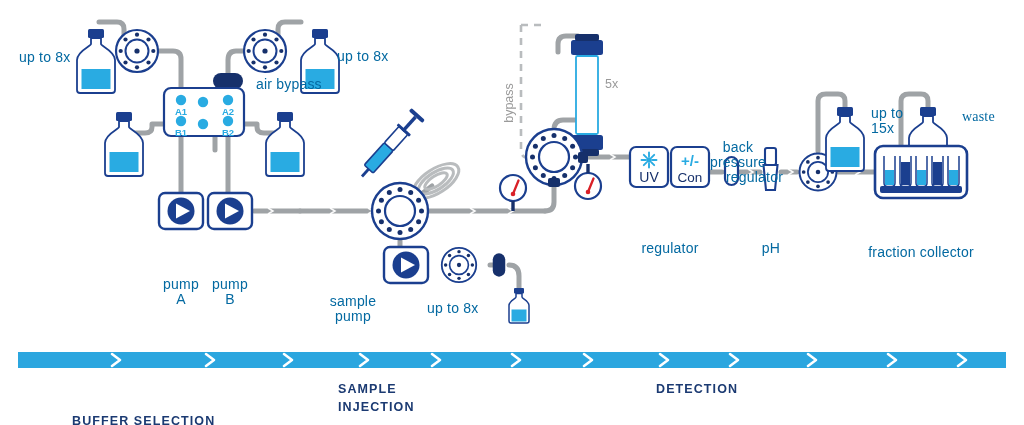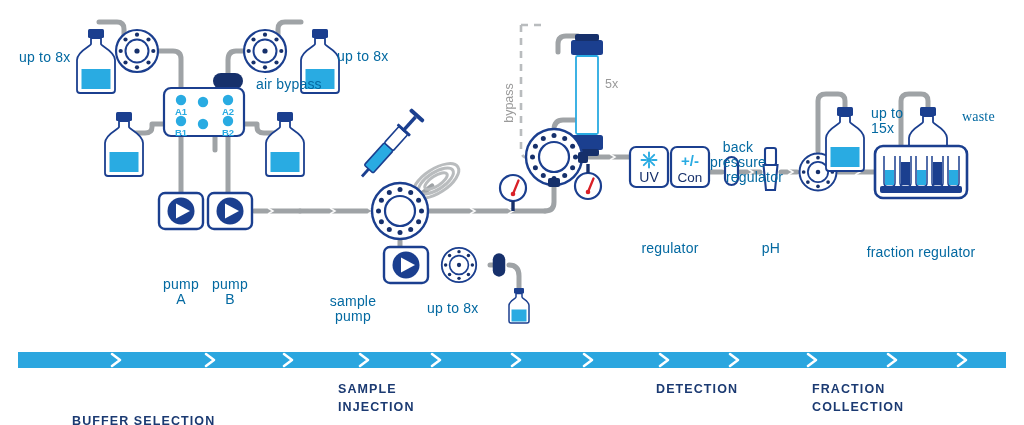--- a/index.html
+++ b/index.html
@@ -350,23 +350,21 @@
 
 <div class="lbl c" style="left:693px;top:95px;width:90px;">back</div>
 <div class="lbl c" style="left:693px;top:110px;width:90px;">pressure</div>
 <div class="lbl c" style="left:693px;top:125px;width:90px;text-align:right;">regulator</div>
 
 <div class="lbl c" style="left:752px;top:196px;width:38px;">pH</div>
 
 <div class="lbl" style="left:871px;top:105px;">up to</div>
 <div class="lbl" style="left:871px;top:120px;text-align:center;">15x</div>
 <div class="lbl" style="left:962px;top:109px;font-family:Liberation Serif, serif;">waste</div>
-<div class="lbl c" style="left:866px;top:200px;width:110px;">fraction regulator</div>
+<div class="lbl c" style="left:866px;top:200px;width:110px;">fraction collector</div>
 
 <div class="stage-label" style="left:72px;top:380px;margin-top:32px;">BUFFER SELECTION
 &amp; DELIVERY</div>
 <div class="stage-label" style="left:338px;top:380px;">SAMPLE
 INJECTION</div>
 <div class="stage-label" style="left:656px;top:380px;">DETECTION</div>
-<div class="stage-label" style="left:812px;top:380px;">FRACTION
-COLLECTION</div>
 
 </div>
 
 </body></html>

